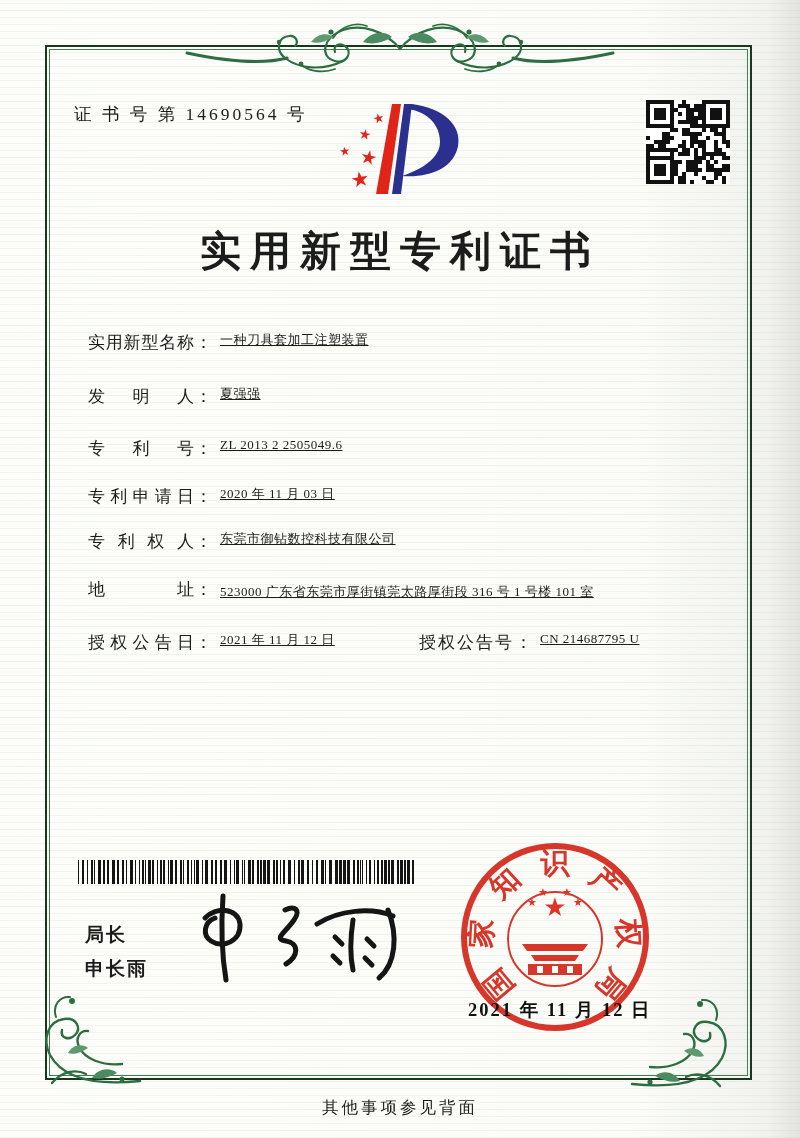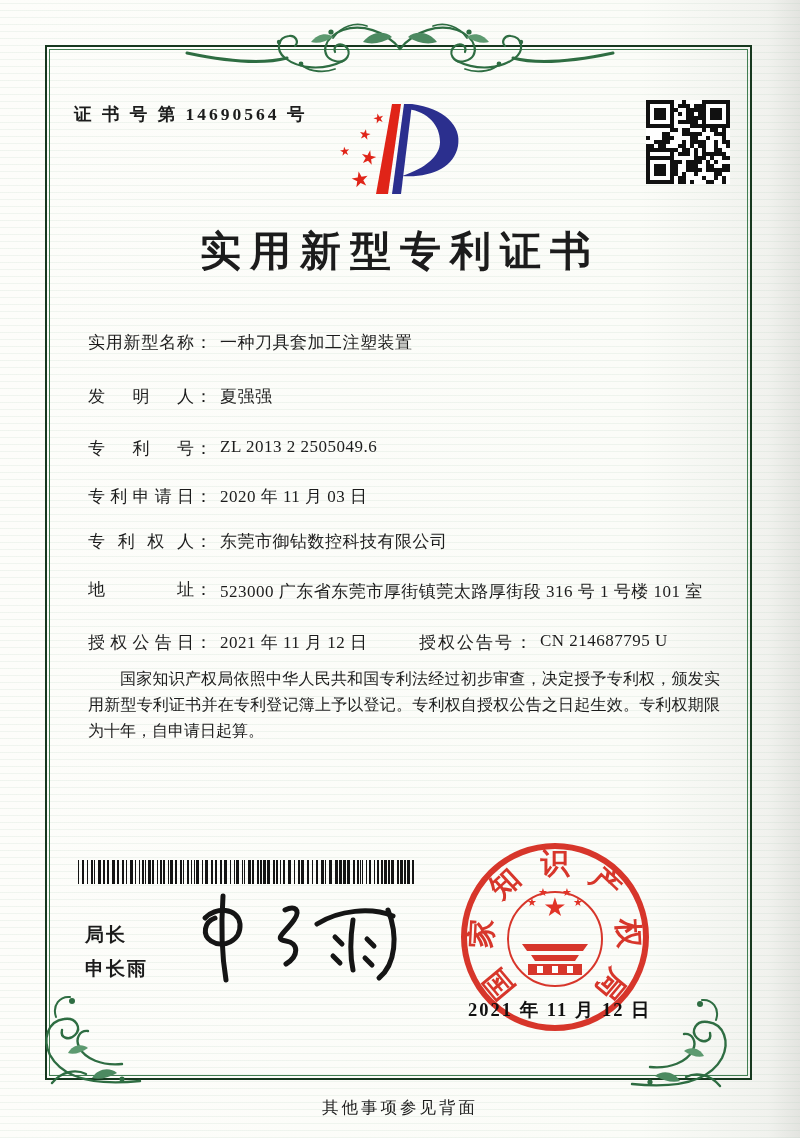--- a/index.html
+++ b/index.html
@@ -19,36 +19,36 @@
       transparent 1px, transparent 7px);
   }
   .frame {
     position:absolute; left:45px; top:45px; width:707px; height:1035px;
     border:2.5px solid #17381f; z-index:1;
   }
   .frame-inner { position:absolute; inset:2px; border:1px solid #417e52; }
   .ornament { position:absolute; z-index:2; }
   .cert-no {
     position:absolute; left:74px; top:102px; z-index:3;
-    font-size:17.5px; letter-spacing:3px; font-weight:700;
+    font-size:17.5px; letter-spacing:3px; font-weight:400;
   }
   .logo { position:absolute; left:332px; top:94px; z-index:3; }
   .qr { position:absolute; left:646px; top:100px; z-index:3; }
   .title {
     position:absolute; left:0; right:0; top:224px; z-index:3;
     text-align:center; font-size:41px; font-weight:bold; letter-spacing:9px;
   }
   .fields { position:absolute; left:88px; top:331px; width:636px; z-index:3; }
   .frow { position:absolute; left:0; white-space:nowrap; }
   .flabel {
     display:inline-block; width:106px; font-size:17px;
     text-align:justify; text-align-last:justify; vertical-align:top;
   }
   .fcolon { font-size:17px; margin:0 8px 0 1px; vertical-align:top; }
-  .fvalue { font-size:17px; letter-spacing:0.5px; vertical-align:top; }
+  .fvalue { font-size:13px; letter-spacing:0.5px; vertical-align:top;text-decoration:underline; }
   .fvalue.wrap { display:inline-block; width:505px; white-space:normal; line-height:27px; }
   .grant-no-label { font-size:17px; letter-spacing:2px; }
   .body-text { position:absolute; left:88px; top:666px; width:632px; z-index:3; }
   .body-text p {
     font-size:16px; line-height:26px; text-indent:2em; text-align:justify;
     font-weight:500;
   }
   .barcode { position:absolute; left:78px; top:860px; width:340px; height:24px; z-index:3; font-size:0; }
   .barcode span { display:inline-block; height:100%; background:#141414; vertical-align:top; }
   .signer-title { position:absolute; left:85px; top:922px; font-size:19px; font-weight:bold; letter-spacing:2px; z-index:3; }
@@ -312,21 +312,20 @@
     <div class="frow" style="top:247px;">
       <span class="flabel">地址</span><span class="fcolon">：</span><span class="fvalue wrap">523000 广东省东莞市厚街镇莞太路厚街段 316 号 1 号楼 101 室</span>
     </div>
     <div class="frow" style="top:300px;">
       <span class="flabel">授权公告日</span><span class="fcolon">：</span><span class="fvalue" style="display:inline-block;width:195px;">2021 年 11 月 12 日</span>
       <span class="grant-no-label">授权公告号</span><span class="fcolon">：</span><span class="fvalue">CN 214687795 U</span>
     </div>
   </div>
 
   <div class="body-text">
-    <p>国家知识产权局依照中华人民共和国专利法经过初步审查，决定授予专利权，颁发实用新型专利证书并在专利登记簿上予以登记。专利权自授权公告之日起生效。专利权期限为十年，自申请日起算。</p>
   </div>
 
   <div class="barcode"><span style="width: 1px; margin-right: 3px;"></span><span style="width: 2px; margin-right: 3px;"></span><span style="width: 1px; margin-right: 3px;"></span><span style="width: 2px; margin-right: 1px;"></span><span style="width: 1px; margin-right: 3px;"></span><span style="width: 3px; margin-right: 2px;"></span><span style="width: 2px; margin-right: 2px;"></span><span style="width: 2px; margin-right: 3px;"></span><span style="width: 3px; margin-right: 2px;"></span><span style="width: 2px; margin-right: 3px;"></span><span style="width: 2px; margin-right: 2px;"></span><span style="width: 1px; margin-right: 3px;"></span><span style="width: 3px; margin-right: 2px;"></span><span style="width: 1px; margin-right: 3px;"></span><span style="width: 1px; margin-right: 2px;"></span><span style="width: 2px; margin-right: 1px;"></span><span style="width: 1px; margin-right: 2px;"></span><span style="width: 3px; margin-right: 1px;"></span><span style="width: 2px; margin-right: 3px;"></span><span style="width: 1px; margin-right: 2px;"></span><span style="width: 2px; margin-right: 1px;"></span><span style="width: 2px; margin-right: 3px;"></span><span style="width: 1px; margin-right: 1px;"></span><span style="width: 3px; margin-right: 2px;"></span><span style="width: 2px; margin-right: 3px;"></span><span style="width: 2px; margin-right: 1px;"></span><span style="width: 1px; margin-right: 3px;"></span><span style="width: 2px; margin-right: 2px;"></span><span style="width: 1px; margin-right: 2px;"></span><span style="width: 1px; margin-right: 1px;"></span><span style="width: 3px; margin-right: 3px;"></span><span style="width: 1px; margin-right: 2px;"></span><span style="width: 3px; margin-right: 3px;"></span><span style="width: 2px; margin-right: 2px;"></span><span style="width: 2px; margin-right: 3px;"></span><span style="width: 2px; margin-right: 2px;"></span><span style="width: 3px; margin-right: 3px;"></span><span style="width: 1px; margin-right: 3px;"></span><span style="width: 1px; margin-right: 1px;"></span><span style="width: 3px; margin-right: 3px;"></span><span style="width: 1px; margin-right: 1px;"></span><span style="width: 1px; margin-right: 3px;"></span><span style="width: 3px; margin-right: 1px;"></span><span style="width: 2px; margin-right: 3px;"></span><span style="width: 2px; margin-right: 1px;"></span><span style="width: 2px; margin-right: 1px;"></span><span style="width: 3px; margin-right: 1px;"></span><span style="width: 3px; margin-right: 3px;"></span><span style="width: 2px; margin-right: 1px;"></span><span style="width: 2px; margin-right: 2px;"></span><span style="width: 1px; margin-right: 2px;"></span><span style="width: 2px; margin-right: 3px;"></span><span style="width: 3px; margin-right: 3px;"></span><span style="width: 1px; margin-right: 3px;"></span><span style="width: 2px; margin-right: 1px;"></span><span style="width: 3px; margin-right: 3px;"></span><span style="width: 2px; margin-right: 3px;"></span><span style="width: 1px; margin-right: 3px;"></span><span style="width: 2px; margin-right: 3px;"></span><span style="width: 3px; margin-right: 1px;"></span><span style="width: 1px; margin-right: 3px;"></span><span style="width: 3px; margin-right: 3px;"></span><span style="width: 3px; margin-right: 1px;"></span><span style="width: 3px; margin-right: 1px;"></span><span style="width: 3px; margin-right: 1px;"></span><span style="width: 3px; margin-right: 3px;"></span><span style="width: 2px; margin-right: 2px;"></span><span style="width: 2px; margin-right: 1px;"></span><span style="width: 1px; margin-right: 1px;"></span><span style="width: 1px; margin-right: 3px;"></span><span style="width: 1px; margin-right: 2px;"></span><span style="width: 2px; margin-right: 3px;"></span><span style="width: 1px; margin-right: 2px;"></span><span style="width: 2px; margin-right: 2px;"></span><span style="width: 2px; margin-right: 1px;"></span><span style="width: 3px; margin-right: 1px;"></span><span style="width: 2px; margin-right: 1px;"></span><span style="width: 3px; margin-right: 3px;"></span><span style="width: 2px; margin-right: 1px;"></span><span style="width: 3px; margin-right: 1px;"></span><span style="width: 2px; margin-right: 1px;"></span><span style="width: 3px; margin-right: 2px;"></span><span style="width: 2px; margin-right: 2px;"></span></div>
 
   <div class="signer-title">局长</div>
   <div class="signer-name">申长雨</div>
 
   <svg class="signature" width="245" height="112" viewBox="0 0 245 112">
     <g fill="none" stroke="#151515" stroke-width="5" stroke-linecap="round">
       <path d="M38,16 C36,45 37,76 41,100"></path>

